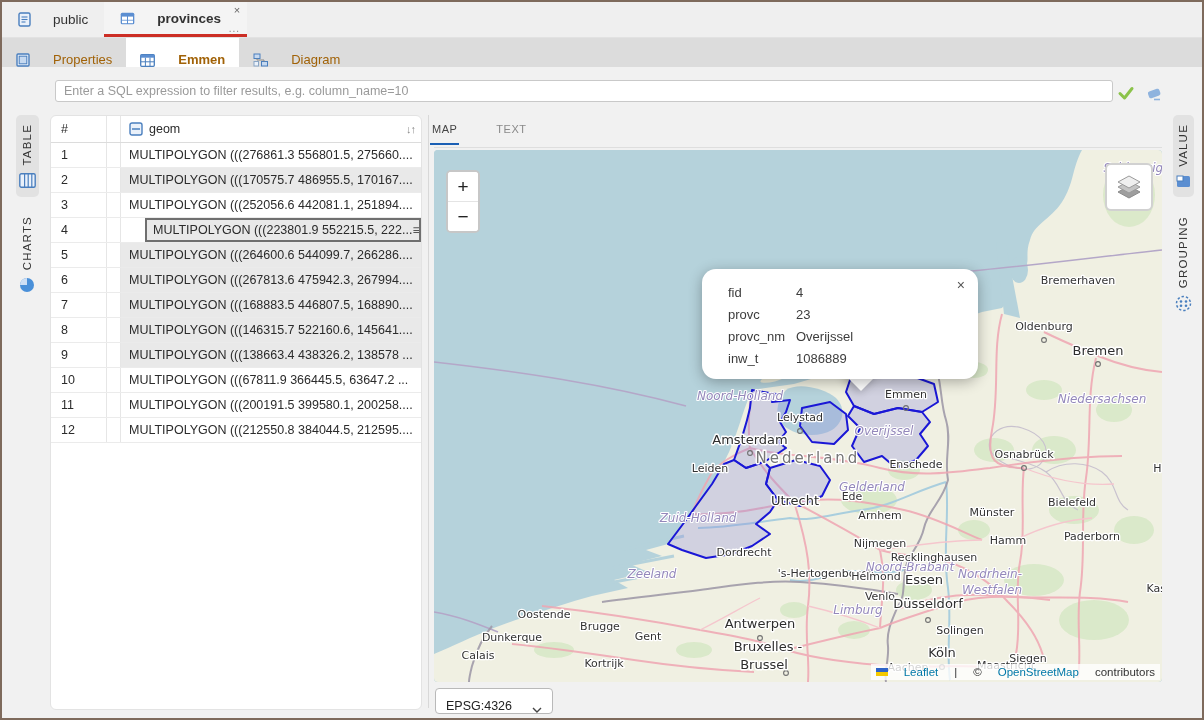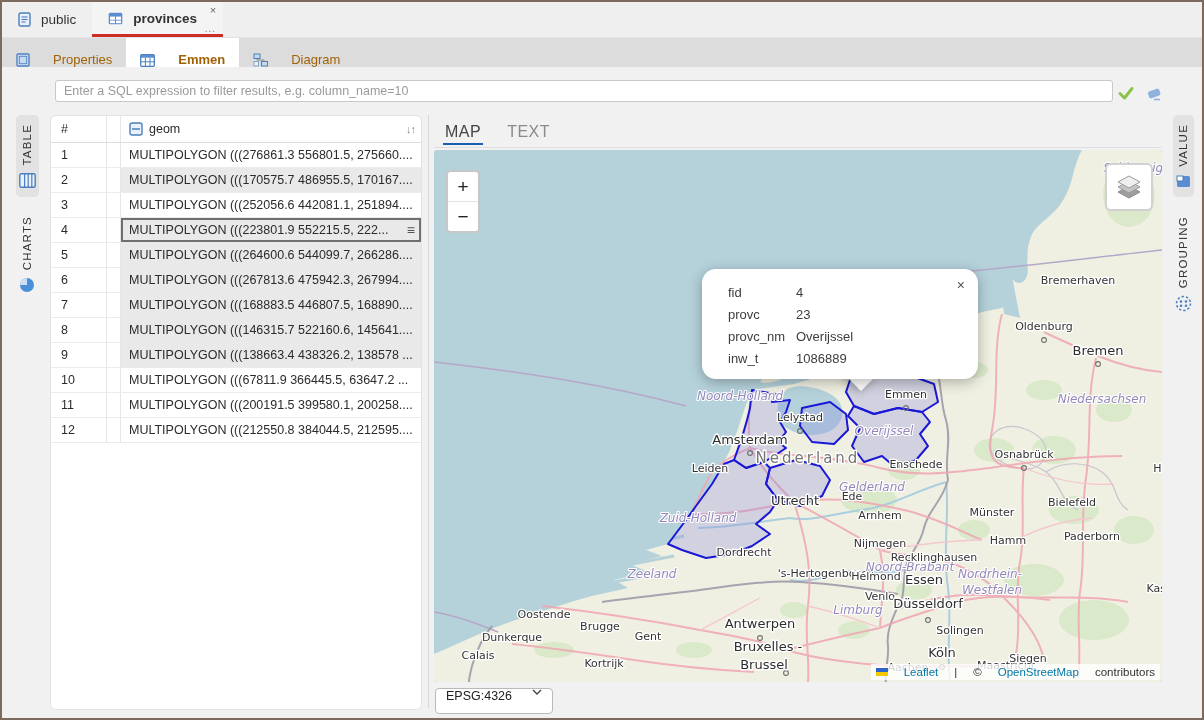--- a/index.html
+++ b/index.html
@@ -1,21 +1,21 @@
 <!DOCTYPE html>
 <html><head>
 <meta charset="utf-8">
 <style>
   html,body{margin:0;padding:0;}
   body{width:1204px;height:720px;position:relative;background:#7e6a5c;font-family:"Liberation Sans",sans-serif;overflow:hidden;}
   .win{position:absolute;inset:2px;background:#f1f1f1;overflow:hidden;}
 
   
   .tabbar1{position:absolute;left:0;top:0;width:100%;height:35px;background:#efefef;border-bottom:1px solid #e2e2e2;display:flex;}
-  .etab{position:relative;display:flex;align-items:center;gap:10px;padding:0 16px;font-size:13.5px;color:#333;}
+  .etab{position:relative;display:flex;align-items:center;gap:22px;padding:0 16px;font-size:13.5px;color:#333;}
   .etab.active{background:#f4f4f4;border-bottom:3px solid #cc2e25;font-weight:bold;padding-right:26px;justify-content:space-between;}
   .etab .closex{position:absolute;top:2px;right:7px;font-size:11px;color:#666;font-weight:normal;}
   .etab .dots{position:absolute;bottom:0px;right:7px;font-size:10px;color:#888;font-weight:normal;letter-spacing:1px;}
 
   
   .tabbar2{position:absolute;left:0;top:36px;width:100%;height:29px;background:#dcdcdc;display:flex;}
   .vtab{display:flex;align-items:flex-end;gap:23px;padding:0 14px;font-size:13px;color:#a16207;}
   .vtab.active{background:#ffffff;font-weight:bold;}
 
   
@@ -32,28 +32,28 @@
   
   .grid{position:absolute;left:48px;top:113px;width:370px;height:593px;background:#fff;border:1px solid #e3e3e3;border-radius:6px;overflow:hidden;font-size:12.5px;color:#2b2b2b;}
   .ghead{display:flex;height:26px;border-bottom:1px solid #dcdcdc;align-items:center;}
   .gc1{width:56px;padding-left:10px;box-sizing:border-box;border-right:1px solid #e6e6e6;height:100%;display:flex;align-items:center;}
   .gc2{width:13px;border-right:1px solid #e6e6e6;height:100%;background:#fff;}
   .gc3{flex:1;display:flex;align-items:center;gap:6px;padding:0 6px 0 8px;height:100%;box-sizing:border-box;}
   .grow{display:flex;height:24px;border-bottom:1px solid #ebebeb;align-items:stretch;}
   .grow .gc1,.grow .gc2{background:#fff;}
   .gcell{flex:1;display:flex;align-items:center;padding:0 6px 0 8px;white-space:nowrap;overflow:hidden;box-sizing:border-box;}
   .gcell.shaded{background:#e9e9e9;}
-  .gcell.selected{border:2px solid #6f6f6f;padding:0 4px 0 6px;}
+  .gcell.selected{border:2px solid #6f6f6f;padding:0 4px 0 6px;margin-left:24px;}
   .gcell .burger{margin-left:auto;color:#555;font-size:14px;line-height:1;}
   .sorticon{margin-left:auto;color:#8a8a8a;font-size:11px;letter-spacing:-1px;}
 
   .splitter{position:absolute;left:426px;top:113px;width:1px;height:593px;background:#d8d8d8;}
 
   
-  .mtabs{position:absolute;left:441px;top:117px;height:26px;display:flex;gap:22px;font-size:16px;letter-spacing:.5px;}
+  .mtabs{position:absolute;left:428px;top:117px;height:26px;display:flex;gap:35px;font-size:11px;letter-spacing:.5px;}
   .mtab{color:#8a8a8a;padding:4px 2px;}
   .mtab.active{color:#444;border-bottom:2px solid #1a5fb4;}
   .mtabs-line{position:absolute;left:432px;top:145px;width:728px;height:1px;background:#dedede;}
 
   .map{position:absolute;left:432px;top:148px;width:728px;height:532px;background:#b5d2db;border-radius:4px;overflow:hidden;}
   svg text{font-family:"DejaVu Sans",sans-serif;}
   .lbl-city{font-size:11px;fill:#333;stroke:#fff;stroke-width:2.6px;paint-order:stroke;stroke-linejoin:round;}
   .lbl-city-lg{font-size:13px;fill:#2e2e2e;stroke:#fff;stroke-width:2.8px;paint-order:stroke;stroke-linejoin:round;}
   .lbl-region{font-size:12px;font-style:italic;fill:#9488bb;stroke:#fff;stroke-width:2.2px;paint-order:stroke;stroke-linejoin:round;}
   .lbl-country{font-size:15px;fill:#767676;letter-spacing:3px;stroke:#fff;stroke-width:2.8px;paint-order:stroke;stroke-linejoin:round;}
@@ -68,21 +68,21 @@
   .popup-tail{position:absolute;left:415px;top:212px;width:24px;height:24px;background:#fff;transform:rotate(45deg);box-shadow:0 3px 10px rgba(0,0,0,.25);z-index:4;}
   .popup-body{padding:16px 16px 0 26px;display:grid;grid-template-columns:68px 1fr;row-gap:7px;font-size:13px;color:#3d3d3d;}
   .popup-close{position:absolute;top:9px;right:13px;font-size:14px;color:#555;line-height:1;}
 
   .attrib{position:absolute;right:2px;bottom:2px;background:rgba(255,255,255,.78);font-size:11.5px;color:#333;padding:2px 5px;display:flex;align-items:center;gap:16px;z-index:3;white-space:nowrap;}
   .attrib .lnk{color:#0078A8;}
   .flag{width:12px;height:8px;display:inline-block;}
   .flag .t{display:block;width:12px;height:4px;background:#2f64c8;}
   .flag .b{display:block;width:12px;height:4px;background:#f4c900;}
 
-  .crs{position:absolute;left:433px;top:686px;width:96px;height:24px;background:#fff;border:1px solid #b9b9b9;border-radius:4px;display:flex;align-items:flex-start;justify-content:space-between;padding:0 10px;font-size:12.5px;color:#222;}
+  .crs{position:absolute;left:433px;top:686px;width:96px;height:24px;background:#fff;border:1px solid #b9b9b9;border-radius:4px;display:flex;align-items:flex-end;justify-content:space-between;padding:0 10px;font-size:12.5px;color:#222;}
 </style>
 </head>
 <body>
 
 <div class="win">
 
   <div class="tabbar1">
     <div class="etab">
       <svg width="13" height="15" viewBox="0 0 13 15">
           <rect x="1" y="1" width="11" height="13" rx="1.5" fill="#eaf1fa" stroke="#4a7fbe" stroke-width="1.4"></rect>

